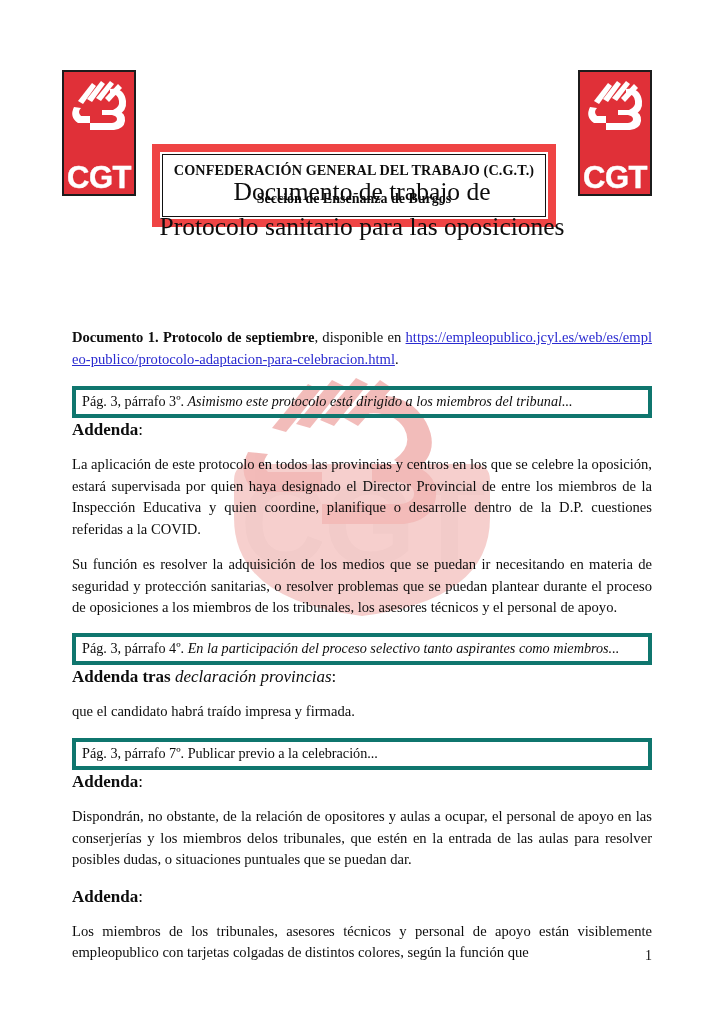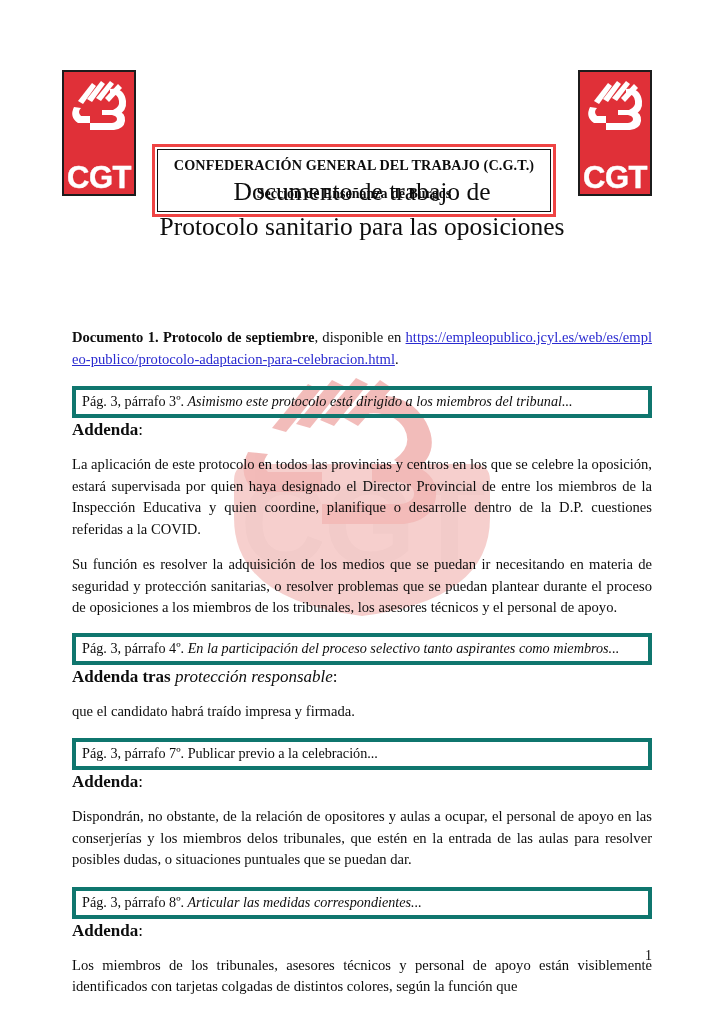--- a/index.html
+++ b/index.html
@@ -83,21 +83,21 @@
     color: #ffffff;
     -webkit-text-stroke: 0.4px #ffffff;
   }
 
   .header-box {
     position: absolute;
     left: 152px;
     top: 74px;
     width: 404px;
     box-sizing: border-box;
-    border: 3px solid #ef4444;
+    border: 8px solid #ef4444;
     background: #ffffff;
     padding: 2px;
   }
   .header-box-inner {
     border: 1px solid #111111;
     padding: 7px 10px 9px 10px;
     text-align: center;
   }
   .header-line1 {
     font-weight: bold;
@@ -268,33 +268,32 @@
 
     <div class="sec" style="margin-top:16px;">
       <div class="ref-box"><span>Pág. 3, párrafo 3º.</span><span class="i"> Asimismo este protocolo está dirigido a los miembros del tribunal...</span></div>
       <div class="addenda"><span class="b">Addenda</span><span class="i"></span><span>:</span></div>
       <p class="para body-para">La aplicación de este protocolo en todos las provincias y centros en los que se celebre la oposición, estará supervisada por quien haya designado el Director Provincial de entre los miembros de la Inspección Educativa y quien coordine, planifique o desarrolle dentro de la D.P. cuestiones referidas a la COVID.</p>
       <p class="para body-para">Su función es resolver la adquisición de los medios que se puedan ir necesitando en materia de seguridad y protección sanitarias, o resolver problemas que se puedan plantear durante el proceso de oposiciones a los miembros de los tribunales, los asesores técnicos y el personal de apoyo.</p>
     </div>
 
     <div class="sec" style="">
       <div class="ref-box"><span>Pág. 3, párrafo 4º.</span><span class="i"> En la participación del proceso selectivo tanto aspirantes como miembros...</span></div>
-      <div class="addenda"><span class="b">Addenda tras</span><span class="i"> protección responsable</span><span>:</span></div>
+      <div class="addenda"><span class="b">Addenda tras</span><span class="i"> declaración provincias</span><span>:</span></div>
       <p class="para body-para">que el candidato habrá traído impresa y firmada.</p>
     </div>
 
     <div class="sec" style="margin-top:16px;">
       <div class="ref-box"><span>Pág. 3, párrafo 7º. Publicar previo a la celebración...</span><span class="i"></span></div>
       <div class="addenda"><span class="b">Addenda</span><span class="i"></span><span>:</span></div>
       <p class="para body-para">Dispondrán, no obstante, de la relación de opositores y aulas a ocupar, el personal de apoyo en las conserjerías y los miembros delos tribunales, que estén en la entrada de las aulas para resolver posibles dudas, o situaciones puntuales que se puedan dar.</p>
     </div>
 
     <div class="sec" style="margin-top:16px;">
-      <div class="ref-box"><span>Pág. 3, párrafo 8º.</span><span class="i"> Articular las medidas correspondientes...</span></div>
       <div class="addenda"><span class="b">Addenda</span><span class="i"></span><span>:</span></div>
-      <p class="para body-para">Los miembros de los tribunales, asesores técnicos y personal de apoyo están visiblemente identificados con tarjetas colgadas de distintos colores, según la función que</p>
+      <p class="para body-para">Los miembros de los tribunales, asesores técnicos y personal de apoyo están visiblemente empleopublico con tarjetas colgadas de distintos colores, según la función que</p>
     </div>
 
   </div>
 
   <div class="page-number">1</div>
 
 </div>
 
 </body></html>

